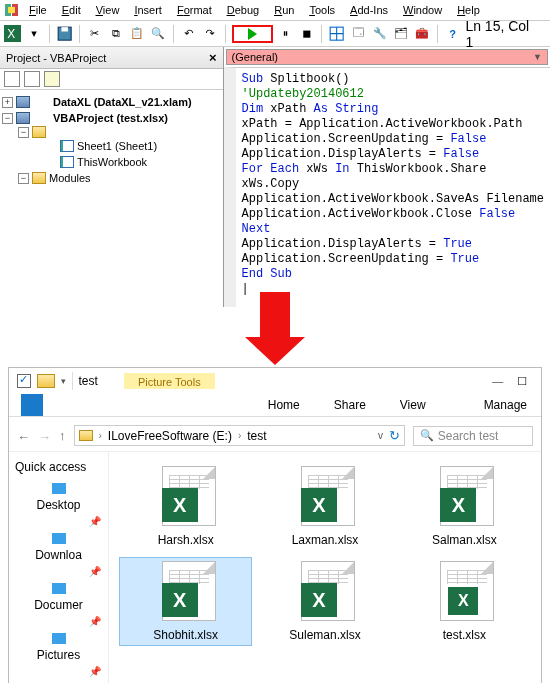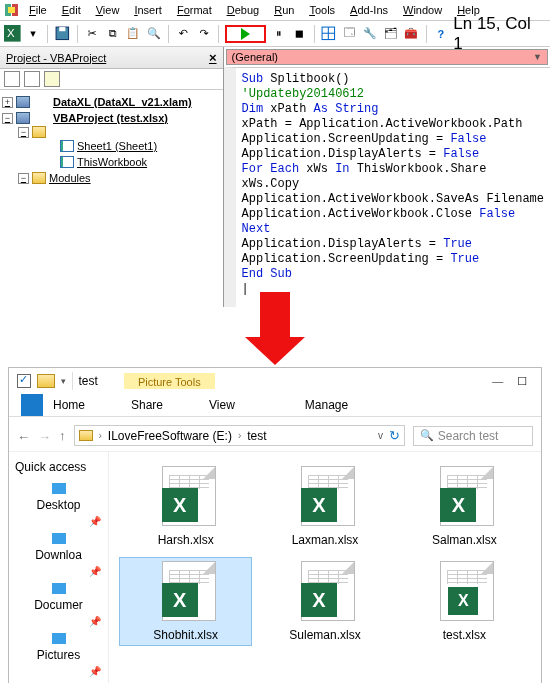--- a/index.html
+++ b/index.html
@@ -10,24 +10,24 @@
 .vba-logo { width: 16px; height: 16px; display:inline-block; }
 .menu-item { padding: 2px 6px; cursor: default; text-decoration-color: transparent; }
 .menu-item::first-letter { text-decoration: underline; }
 .menu-u { text-decoration: underline; }
 
 .vba-toolbar { display: flex; align-items: center; padding: 2px 4px; gap: 4px; border-bottom: 1px solid #ccc; height: 26px; }
 .tb-btn { width: 18px; height: 18px; display: flex; align-items: center; justify-content: center; }
 .tb-sep { width: 1px; height: 18px; background: #ccc; margin: 0 2px; }
 .run-frame { border: 2px solid #e11; padding: 1px 14px; display:flex; align-items:center; justify-content:center; }
 .run-tri { width:0; height:0; border-left: 9px solid #0a0; border-top: 6px solid transparent; border-bottom: 6px solid transparent; }
-.ln-col { margin-left: auto; font-size: 17px; padding-right: 8px; }
+.ln-col { margin-left: auto; font-size: 14px; padding-right: 8px; }
 
 .vba-body { display: flex; height: 260px; }
-.proj-panel { width: 225px; border-right: 1px solid #999; display:flex; flex-direction:column;text-decoration:underline; }
+.proj-panel { width: 225px; border-right: 1px solid #999; display:flex; flex-direction:column; }
 .proj-title { background: linear-gradient(#f5f5f5,#e5e5e5); padding: 3px 6px; border-bottom: 1px solid #bbb; display:flex; align-items:center; }
 .proj-close { margin-left: auto; font-weight:bold; font-family: Arial; font-size: 13px; }
 .proj-icons { padding: 2px 4px; border-bottom: 1px solid #ccc; display:flex; gap: 4px; }
 .proj-box { width:16px; height:16px; border:1px solid #888; background:#fff; }
 .tree { padding: 4px 2px; font-size: 11px; line-height: 16px; }
 .tree-row { display:flex; align-items:center; gap:3px; white-space: nowrap; }
 .tree-indent0 { padding-left: 0px; }
 .tree-indent1 { padding-left: 16px; }
 .tree-indent3 { padding-left: 58px; }
 .tree-exp { display:inline-flex; width:11px; height:11px; border:1px solid #888; align-items:center; justify-content:center; font-size:9px; line-height:9px; color:#333; }
@@ -55,21 +55,21 @@
 
 .explorer { border:1px solid #bbb; margin: 0 8px 8px; }
 .exp-title { display:flex; align-items:center; padding: 4px 8px; gap:6px; }
 .chk { width:14px; height:14px; border:1px solid #666; position:relative; }
 .chk::after { content:"✓"; color:#0066cc; font-size:11px; position:absolute; top:-2px; left:1px; }
 .folder-ico { width:18px; height:14px; background: linear-gradient(#ffe9a8,#f0c84a); border:1px solid #b89020; }
 .exp-sep { width:1px; height:18px; background:#ddd; }
 .exp-title-txt { font-size:12px; }
 .pic-tools { background:#fff2a8; padding: 3px 14px 1px; font-size:11px; color:#a07000; margin-left: 20px; }
 .exp-winbtn { margin-left:auto; font-family: "Segoe UI Symbol"; font-size:11px; display:flex; gap:14px; padding-right:6px;}
-.exp-tabs { display:flex; border-bottom:1px solid #ddd; padding: 0 0 0 30px; gap: 18px; align-items:flex-end; }
+.exp-tabs { display:flex; border-bottom:1px solid #ddd; padding: 0 0 0 30px; gap: 6px; align-items:flex-end;justify-content:flex-end; }
 .exp-bluebox { width:22px; height:22px; background:#1979ca; position:absolute; left:12px; }
 .exp-tabs-wrap { position:relative; padding-bottom:3px;}
 .exp-tab { padding: 4px 14px; font-size:12px; }
 .exp-path { display:flex; align-items:center; padding:5px 8px; gap:8px; border-bottom:1px solid #eee; }
 .path-arrow { font-size:13px; color:#666; }
 .path-box { flex:1; border:1px solid #ccc; padding:2px 4px; display:flex; align-items:center; gap:6px; font-size:12px; }
 .path-chev { color:#777; font-size:10px; }
 .refresh { font-size:13px; color:#1979ca; }
 .search-box { width:120px; border:1px solid #ccc; padding:2px 6px; color:#888; font-size:12px; display:flex; align-items:center; gap:4px;}
 .search-ico { color:#888; font-size:11px;}

